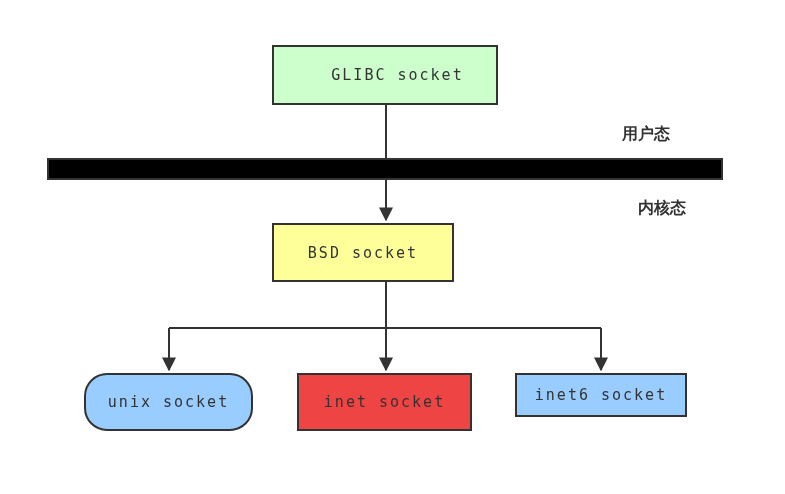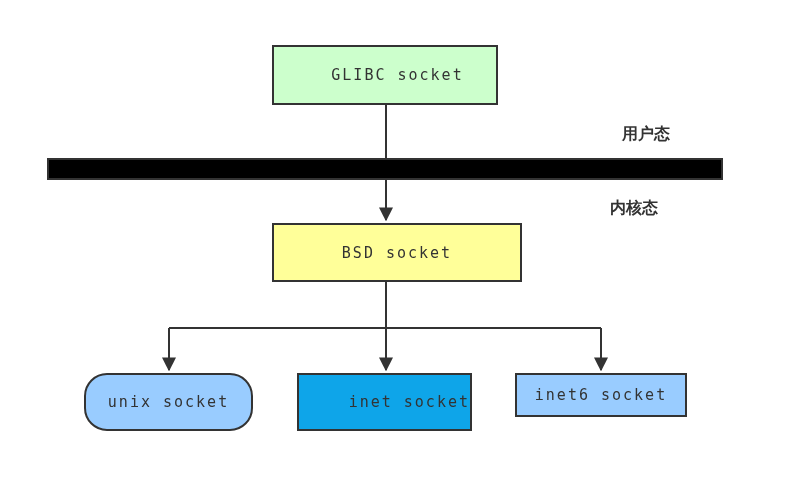--- a/index.html
+++ b/index.html
@@ -25,21 +25,21 @@
     display: flex;
     align-items: center;
     justify-content: center;
     color: #333333;
     font-family: "DejaVu Sans Mono", "Liberation Mono", monospace;
     font-size: 15px;
     letter-spacing: 2px;
     white-space: nowrap;
   }
   .node-glibc { left: 272px; top: 45px;  width: 226px; height: 60px; background: #ccffcc; }
-  .node-bsd   { left: 272px; top: 223px; width: 250px; height: 59px; background: #ffff99; }
+  .node-bsd   { left: 272px; top: 223px; width: 182px; height: 59px; background: #ffff99; }
   .node-unix  { left: 84px;  top: 373px; width: 169px; height: 58px; background: #99ccff; }
   .node-inet  { left: 297px; top: 373px; width: 175px; height: 58px; background: #99ccff; }
   .node-inet6 { left: 515px; top: 373px; width: 172px; height: 44px; background: #99ccff; }
   .divider {
     position: absolute;
     left: 47px; top: 158px;
     width: 676px; height: 22px;
     box-sizing: border-box;
     background: #000000;
     border: 2px solid #333333;
@@ -48,21 +48,21 @@
     position: absolute;
     width: 60px;
     color: #333333;
     font-size: 16px;
     font-weight: bold;
     text-align: center;
     white-space: nowrap;
     line-height: 18px;
   }
   .mode-label-user   { left: 616px; top: 113px; margin-top: 12px; }
-  .mode-label-kernel { left: 604px; top: 199px; }
+  .mode-label-kernel { left: 632px; top: 199px; }
   .connector-line {
     fill: none;
     stroke: #333333;
     stroke-width: 2;
   }
 </style>
 </head>
 <body>
 
 <div class="canvas">
@@ -90,21 +90,21 @@
   </div>
 
   <div class="node node-bsd" style="background-color: rgb(255, 255, 153);">
     <span>BSD socket</span>
   </div>
 
   <div class="node node-unix" style="background-color: rgb(153, 204, 255); border-radius: 23px;">
     <span>unix socket</span>
   </div>
 
-  <div class="node node-inet" style="background-color: #0ea5e9; justify-content: flex-end;">
+  <div class="node node-inet" style="background-color: #ef4444;">
     <span>inet socket</span>
   </div>
 
   <div class="node node-inet6" style="background-color: rgb(153, 204, 255);">
     <span>inet6 socket</span>
   </div>
 
 </div>
 
 </body></html>

